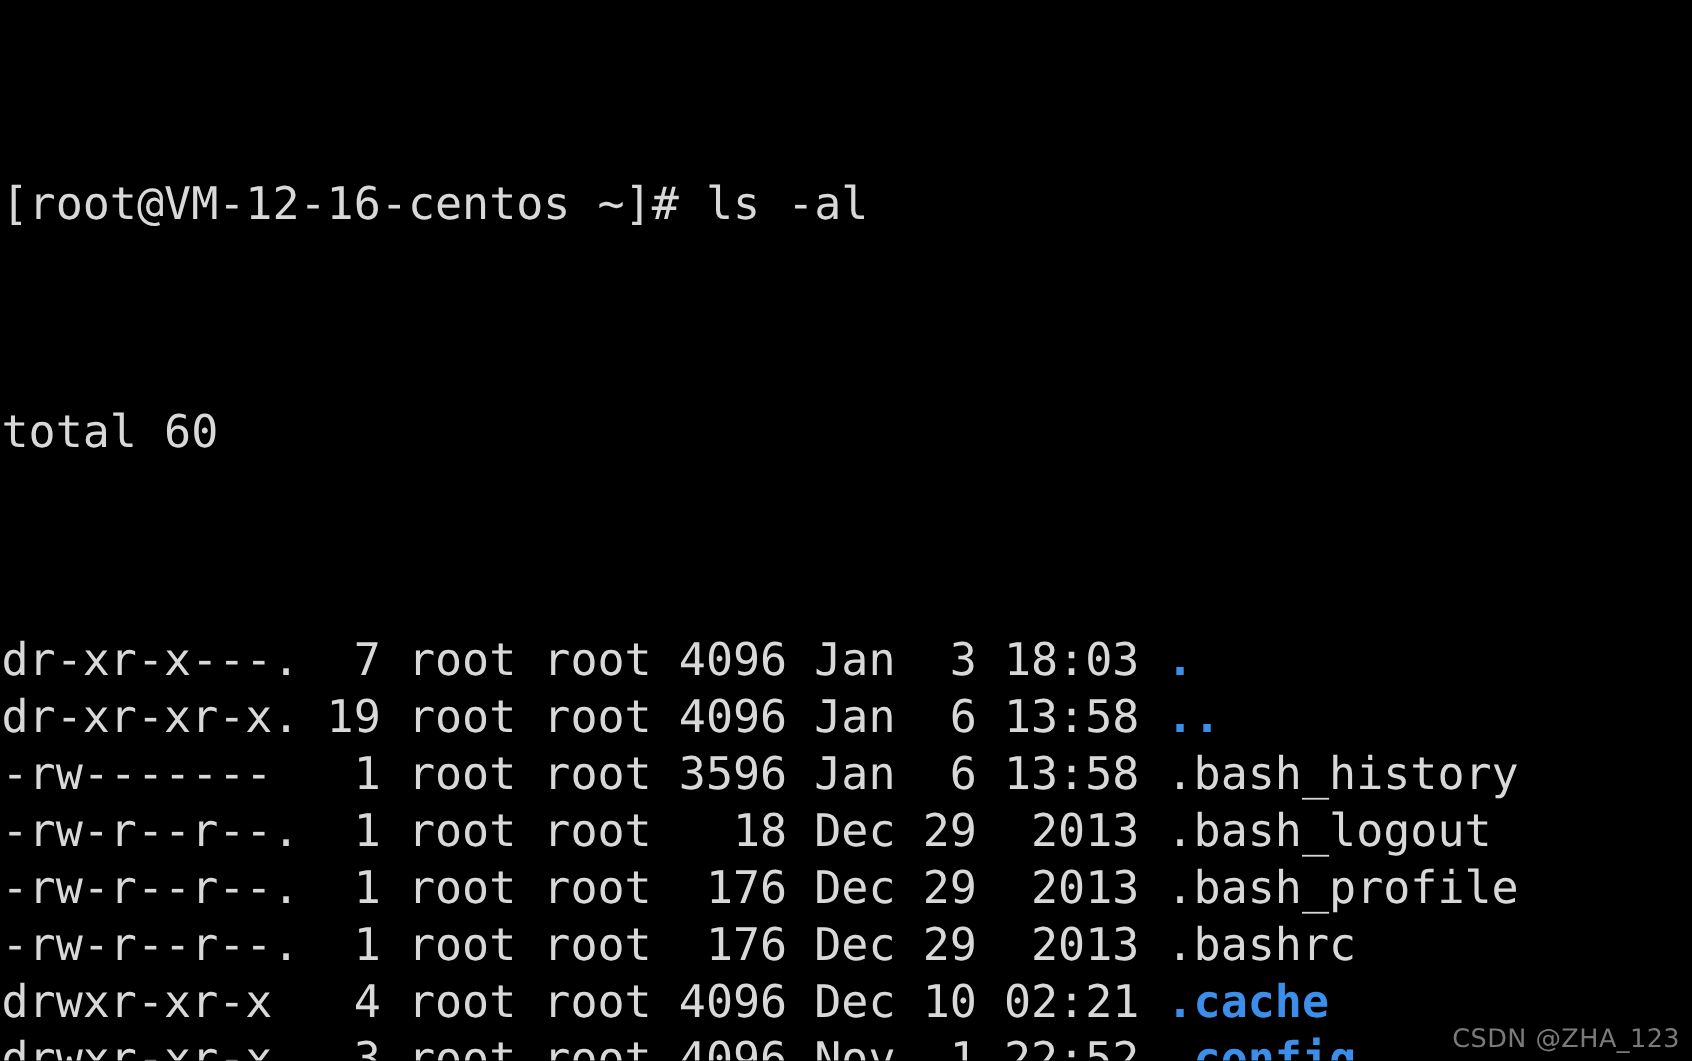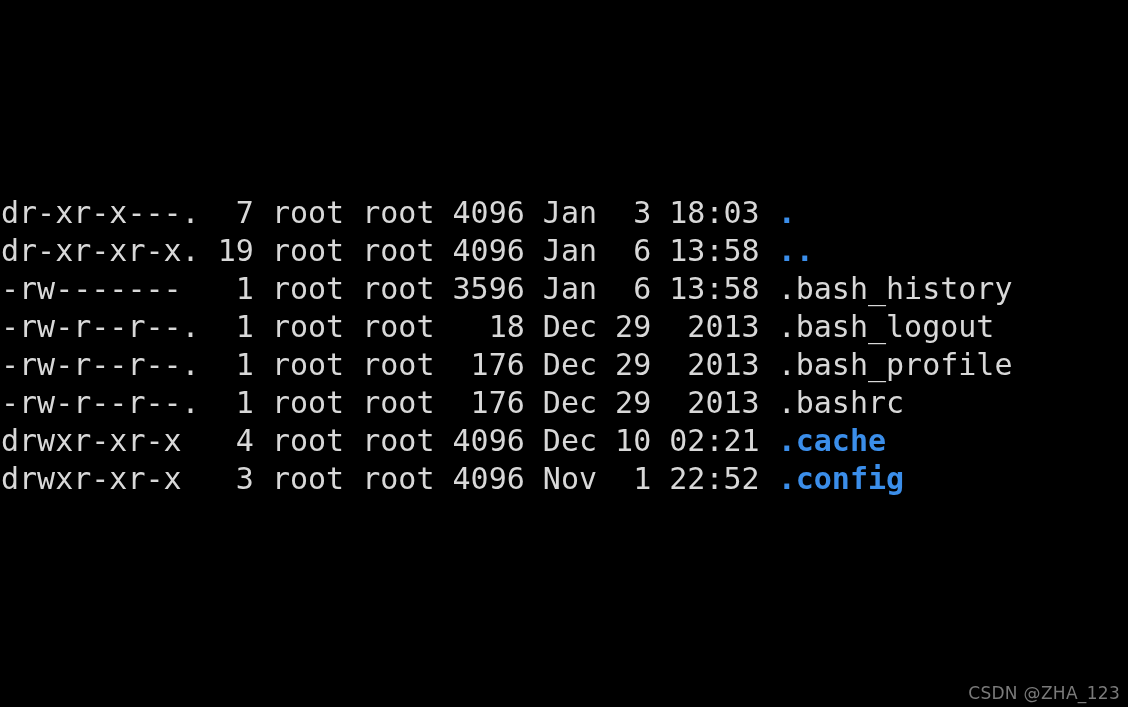--- a/index.html
+++ b/index.html
@@ -53,21 +53,23 @@
     color: #7a7a7a;
     letter-spacing: 0.3px;
   }
 </style>
 </head>
 <body style="background: rgb(0, 0, 0);">
 
 <div id="terminal" style="background: rgb(0, 0, 0);">
   <div class="screen">
 
+    <div class="line"><span class="seg-default" style="color: rgb(216, 216, 216);">[root@VM-12-16-centos ~]# ls -al</span></div>
 
+    <div class="line"><span class="seg-default" style="color: rgb(216, 216, 216);">total 60</span></div>
 
     <div id="rows"><div class="line"><span class="seg-default" style="color: rgb(216, 216, 216);">dr-xr-x---.  7 root root 4096 Jan  3 18:03 </span><span class="seg-dir" style="color: rgb(59, 142, 234);">.</span></div><div class="line"><span class="seg-default" style="color: rgb(216, 216, 216);">dr-xr-xr-x. 19 root root 4096 Jan  6 13:58 </span><span class="seg-dir" style="color: rgb(59, 142, 234);">..</span></div><div class="line"><span class="seg-default" style="color: rgb(216, 216, 216);">-rw-------   1 root root 3596 Jan  6 13:58 </span><span class="seg-default" style="color: rgb(216, 216, 216);">.bash_history</span></div><div class="line"><span class="seg-default" style="color: rgb(216, 216, 216);">-rw-r--r--.  1 root root   18 Dec 29  2013 </span><span class="seg-default" style="color: rgb(216, 216, 216);">.bash_logout</span></div><div class="line"><span class="seg-default" style="color: rgb(216, 216, 216);">-rw-r--r--.  1 root root  176 Dec 29  2013 </span><span class="seg-default" style="color: rgb(216, 216, 216);">.bash_profile</span></div><div class="line"><span class="seg-default" style="color: rgb(216, 216, 216);">-rw-r--r--.  1 root root  176 Dec 29  2013 </span><span class="seg-default" style="color: rgb(216, 216, 216);">.bashrc</span></div><div class="line"><span class="seg-default" style="color: rgb(216, 216, 216);">drwxr-xr-x   4 root root 4096 Dec 10 02:21 </span><span class="seg-dir" style="color: rgb(59, 142, 234);">.cache</span></div><div class="line"><span class="seg-default" style="color: rgb(216, 216, 216);">drwxr-xr-x   3 root root 4096 Nov  1 22:52 </span><span class="seg-dir" style="color: rgb(59, 142, 234);">.config</span></div></div>
 
     
 
   </div>
 
   <div class="watermark">CSDN @ZHA_123</div>
 </div>
 

